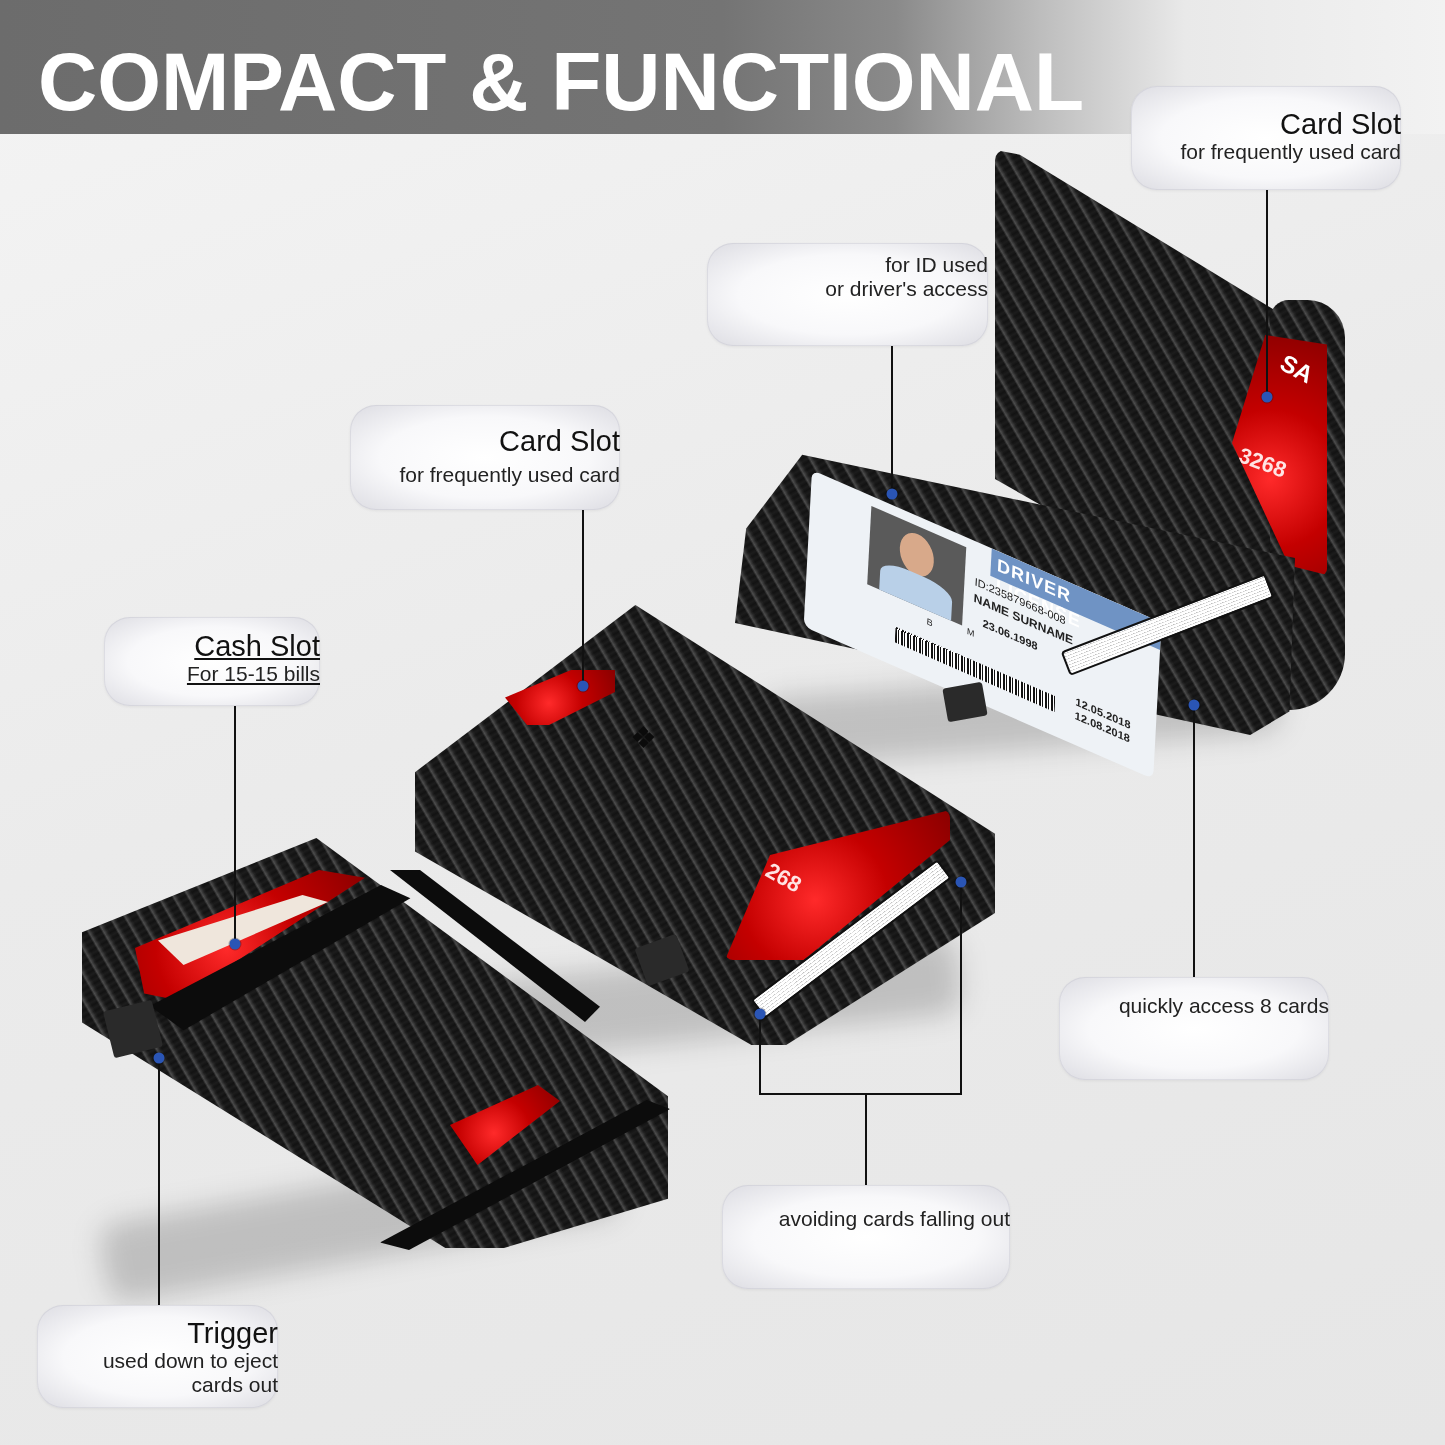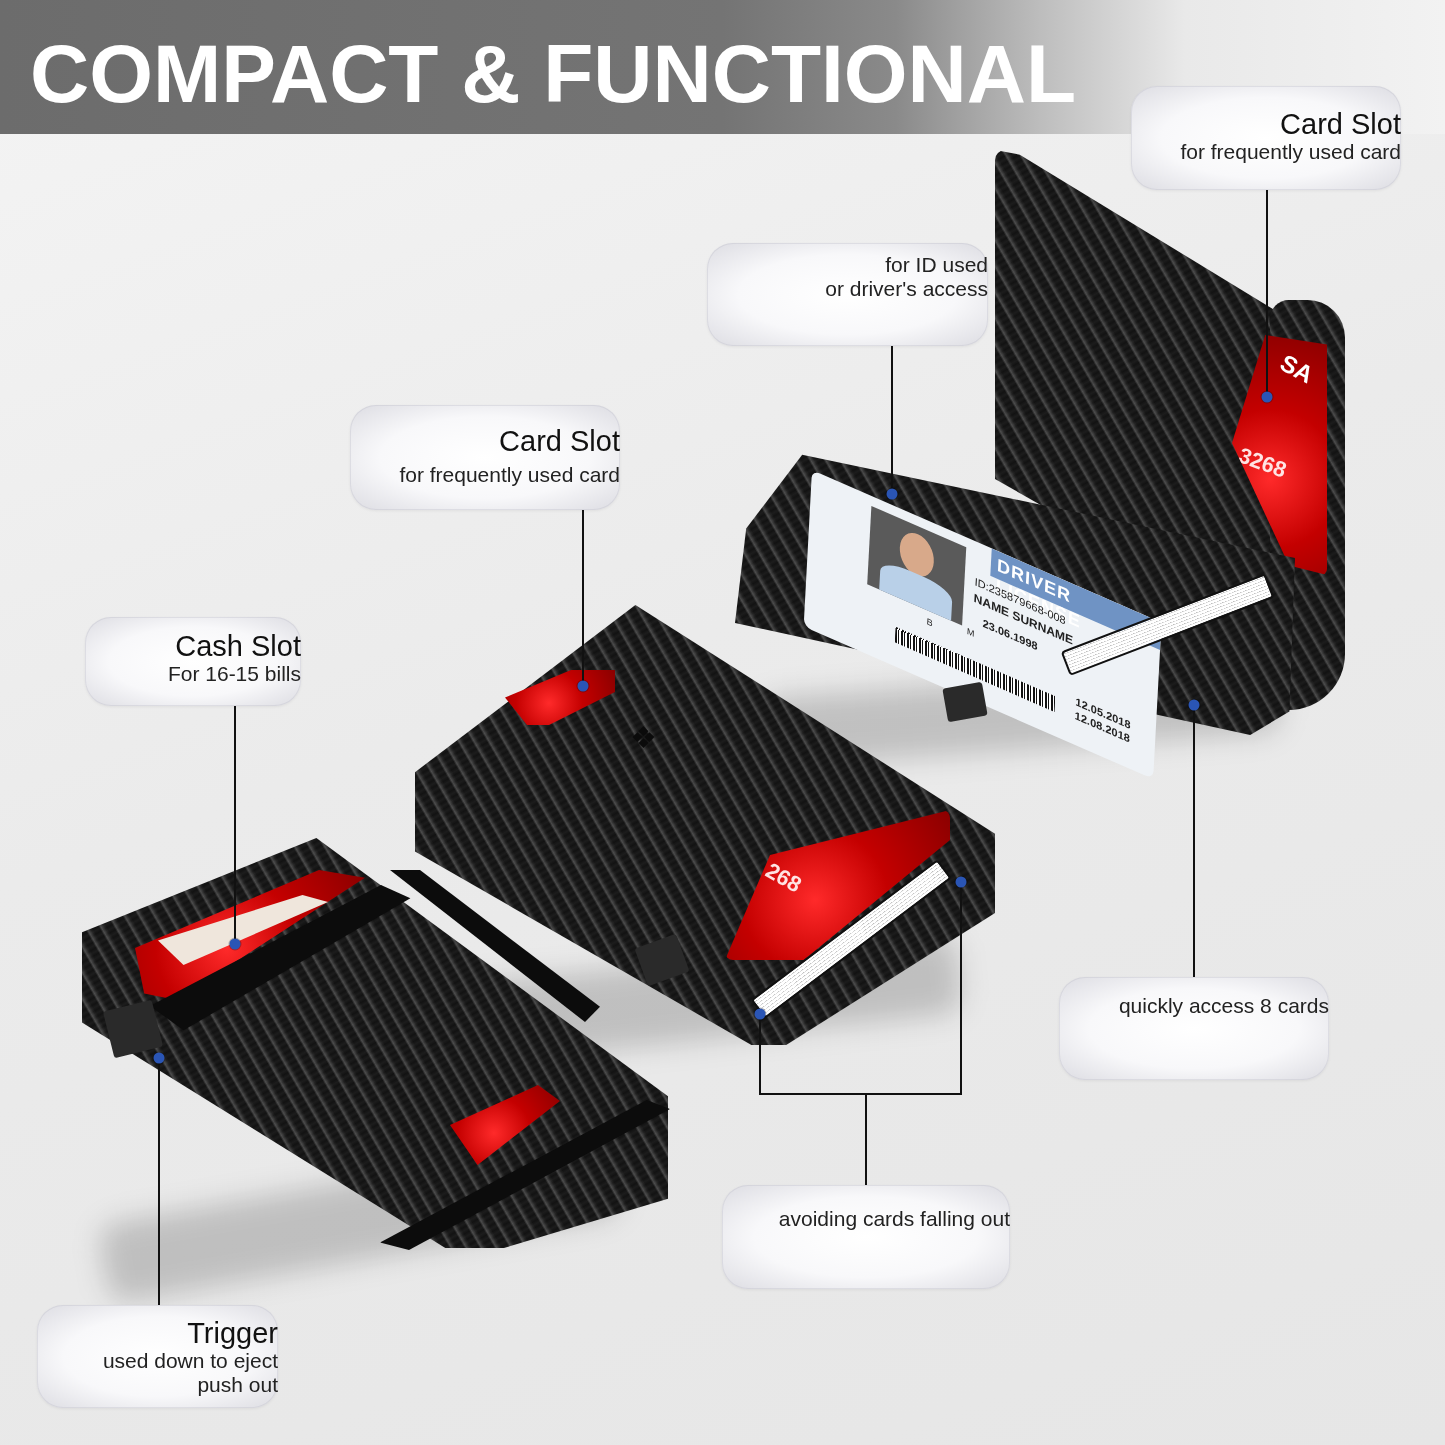--- a/index.html
+++ b/index.html
@@ -6,21 +6,21 @@
   body {
     width: 1445px; height: 1445px; position: relative; overflow: hidden;
     font-family: "Liberation Sans", "DejaVu Sans", sans-serif;
     background: linear-gradient(160deg, #f4f4f4 0%, #ebebeb 45%, #e6e6e6 100%);
   }
   .header-band {
     position: absolute; left: 0; top: 0; width: 1445px; height: 134px;
     background: linear-gradient(90deg, #6c6c6c 0%, #747474 50%, #8a8a8a 62%, #bdbdbd 72%, #e9e9e9 82%, #f2f2f2 100%);
   }
   .page-title {
-    position: absolute; left: 22px; top: 18px; margin: 8px;
+    position: absolute; left: 22px; top: 18px; margin: 16px;
     font-size: 82px; font-weight: 700; color: #ffffff; letter-spacing: 0px;
     line-height: 96px; white-space: nowrap;
   }
   .callout {
     position: absolute; box-sizing: border-box;
     border-radius: 26px;
     background: radial-gradient(ellipse at 50% 50%, #ffffff 0%, #f8f8fa 55%, #dcdce2 100%);
     box-shadow: 0 0 0 1px rgba(190,190,200,0.35) inset, 0 1px 3px rgba(0,0,0,0.06);
     text-align: right; color: #111;
   }
@@ -179,30 +179,30 @@
 <div class="callout" style="left:707px;top:243px;width:281px;height:103px;padding-top:10px;">
   <span class="sub">for ID used</span>
   <span class="sub">or driver's access</span>
 </div>
 
 <div class="callout" style="left:350px;top:405px;width:270px;height:105px;padding-top:20px;">
   <span class="ttl" style="margin-bottom:6px;">Card Slot</span>
   <span class="sub">for frequently used card</span>
 </div>
 
-<div class="callout" style="left:85px;top:617px;width:216px;height:89px;padding-top:13px;">
+<div class="callout" style="left:104px;top:617px;width:216px;height:89px;padding-top:13px;text-decoration:underline;">
   <span class="ttl">Cash Slot</span>
-  <span class="sub">For 16-15 bills</span>
+  <span class="sub">For 15-15 bills</span>
 </div>
 
 <div class="callout" style="left:1059px;top:977px;width:270px;height:103px;padding-top:17px;">
   <span class="sub">quickly access 8 cards</span>
 </div>
 
 <div class="callout" style="left:722px;top:1185px;width:288px;height:104px;padding-top:22px;">
   <span class="sub">avoiding cards falling out</span>
 </div>
 
 <div class="callout" style="left:37px;top:1305px;width:241px;height:103px;padding-top:12px;">
   <span class="ttl">Trigger</span>
   <span class="sub">used down to eject</span>
-  <span class="sub">push out</span>
+  <span class="sub">cards out</span>
 </div>
 
 </body></html>

